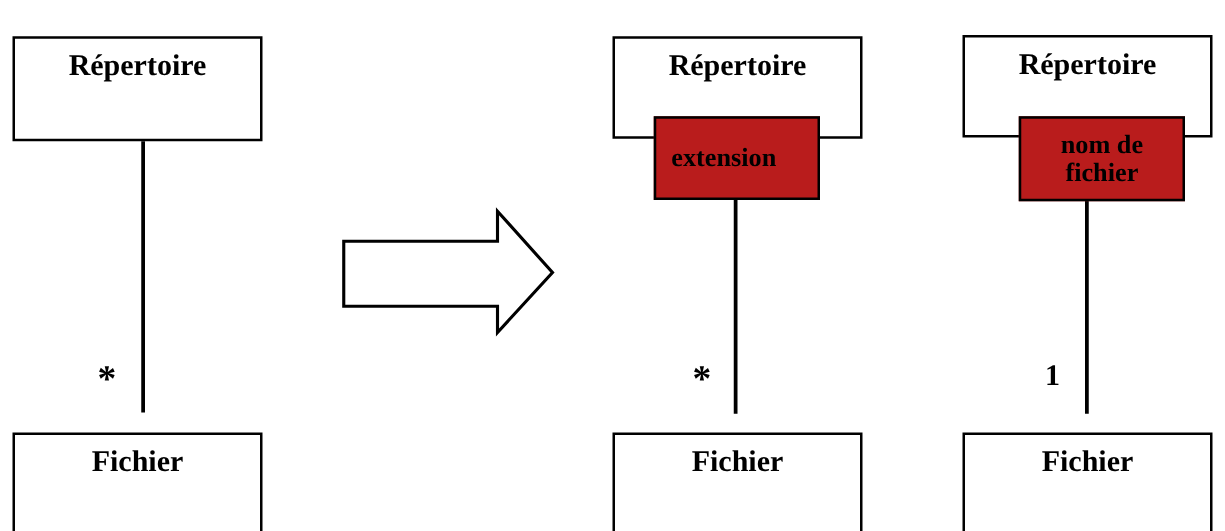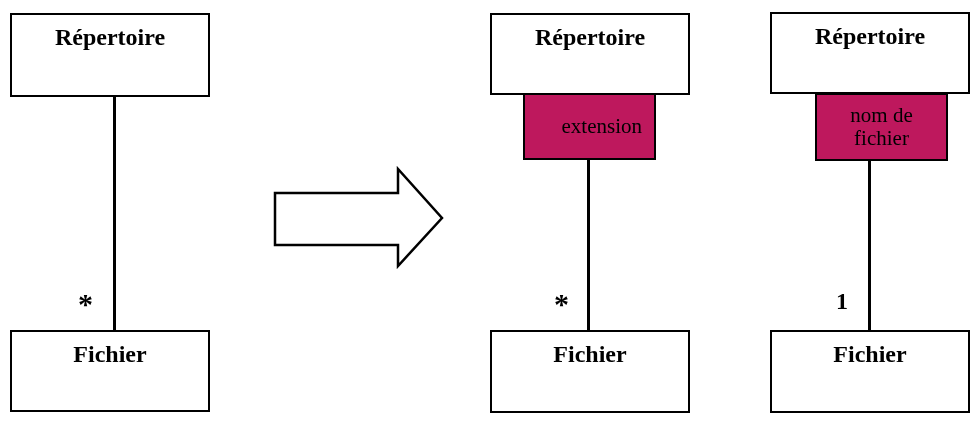--- a/index.html
+++ b/index.html
@@ -16,35 +16,37 @@
     position: absolute;
     box-sizing: border-box;
     background: #ffffff;
     border: 2.5px solid #000000;
     text-align: center;
     font-weight: bold;
     font-size: 24px;
     padding-top: 9px;
     color: #000000;
     z-index: 1;
+    margin-top: 16px;
   }
   .qual {
     position: absolute;
     box-sizing: border-box;
-    background: #be185d;
+    background: #b91c1c;
     border: 2px solid #000000;
     font-size: 21px;
     line-height: 23px;
     display: flex;
     align-items: center;
-    justify-content: flex-end;
+    justify-content: flex-start;
     text-align: center;
     color: #000000;
     padding: 0 12px;
     z-index: 2;
+    font-weight: bold;
   }
   .assoc {
     position: absolute;
     width: 2.5px;
     background: #000000;
     z-index: 0;
   }
   .mult {
     position: absolute;
     font-weight: bold;

